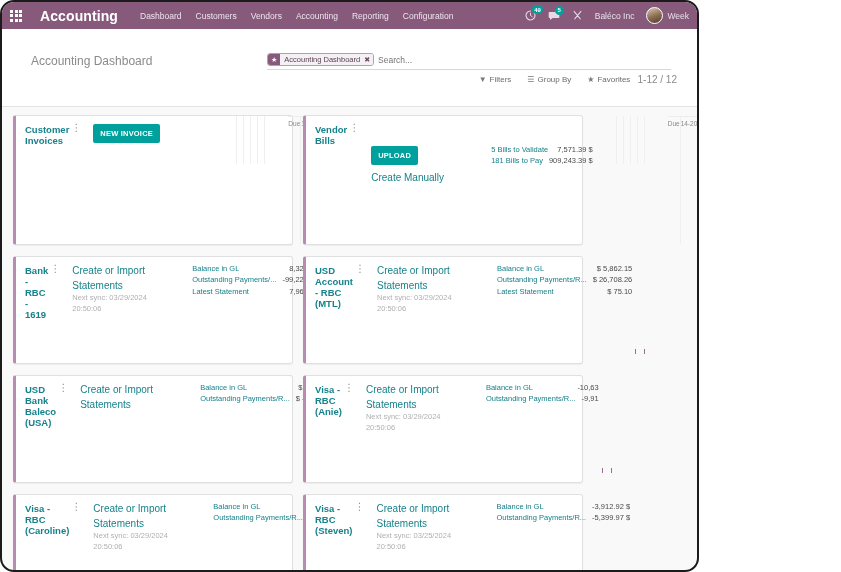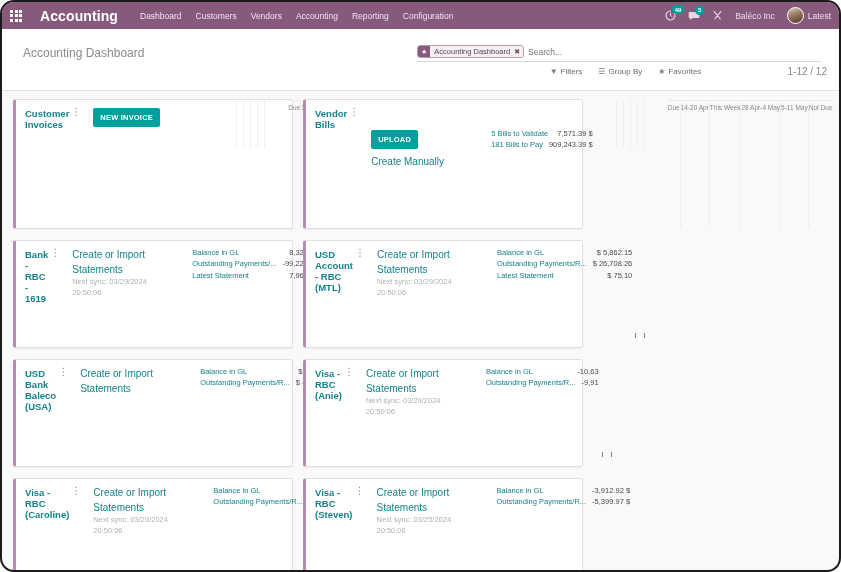--- a/index.html
+++ b/index.html
@@ -4,21 +4,21 @@
 <style>
   * { box-sizing: border-box; margin: 0; padding: 0; }
   html, body {
     width: 841px; height: 572px;
     background: #ffffff;
     font-family: "Liberation Sans", sans-serif;
     overflow: hidden;
   }
   #frame {
     position: relative;
-    width: 841px; height: 572px;
+    width: 699px; height: 572px;
     background: #f9f9f9;
     border-radius: 14px;
     border: 2px solid #1b1b1b;
     overflow: hidden;
   }
   
   .topbar {
     height: 27px;
     background: #875a7b;
     display: flex;
@@ -90,21 +90,21 @@
     background: linear-gradient(160deg, #d9c8b5 0%, #8a6a52 55%, #523d2e 100%);
     border: 1.5px solid #ffffff;
     flex: 0 0 auto;
   }
   .user-name { color: #eadfe7; font-size: 8.5px; white-space: nowrap; }
 
   
   .control-panel {
     background: #ffffff;
     border-bottom: 1px solid #e3e3e3;
-    padding: 8px;
+    padding: 16px;
     position: relative;
     z-index: 4;
   }
   .cp-row1 {
     display: flex;
     align-items: flex-start;
     padding: 8px 10px 0 13px;
   }
   .breadcrumb {
     font-size: 12px;
@@ -334,21 +334,21 @@
         <span class="badge">5</span>
       </div>
       <div class="tray-btn">
         <svg width="11" height="11" viewBox="0 0 16 16" aria-hidden="true">
             <path d="M3 2l9 11M13 2L4 13" stroke="#e8d8e3" stroke-width="1.5" fill="none" stroke-linecap="round"></path>
           </svg>
       </div>
       <div class="company-name">Baléco Inc</div>
       <div class="user-box">
         <div class="avatar"></div>
-        <span class="user-name">Latest</span>
+        <span class="user-name">Week</span>
       </div>
     </div>
   </div>
 
   <div class="control-panel">
     <div class="cp-row1">
       <div class="breadcrumb">Accounting Dashboard</div>
       <div class="searchwrap">
         <div class="facet">
           <span class="facet-icon">★</span>

